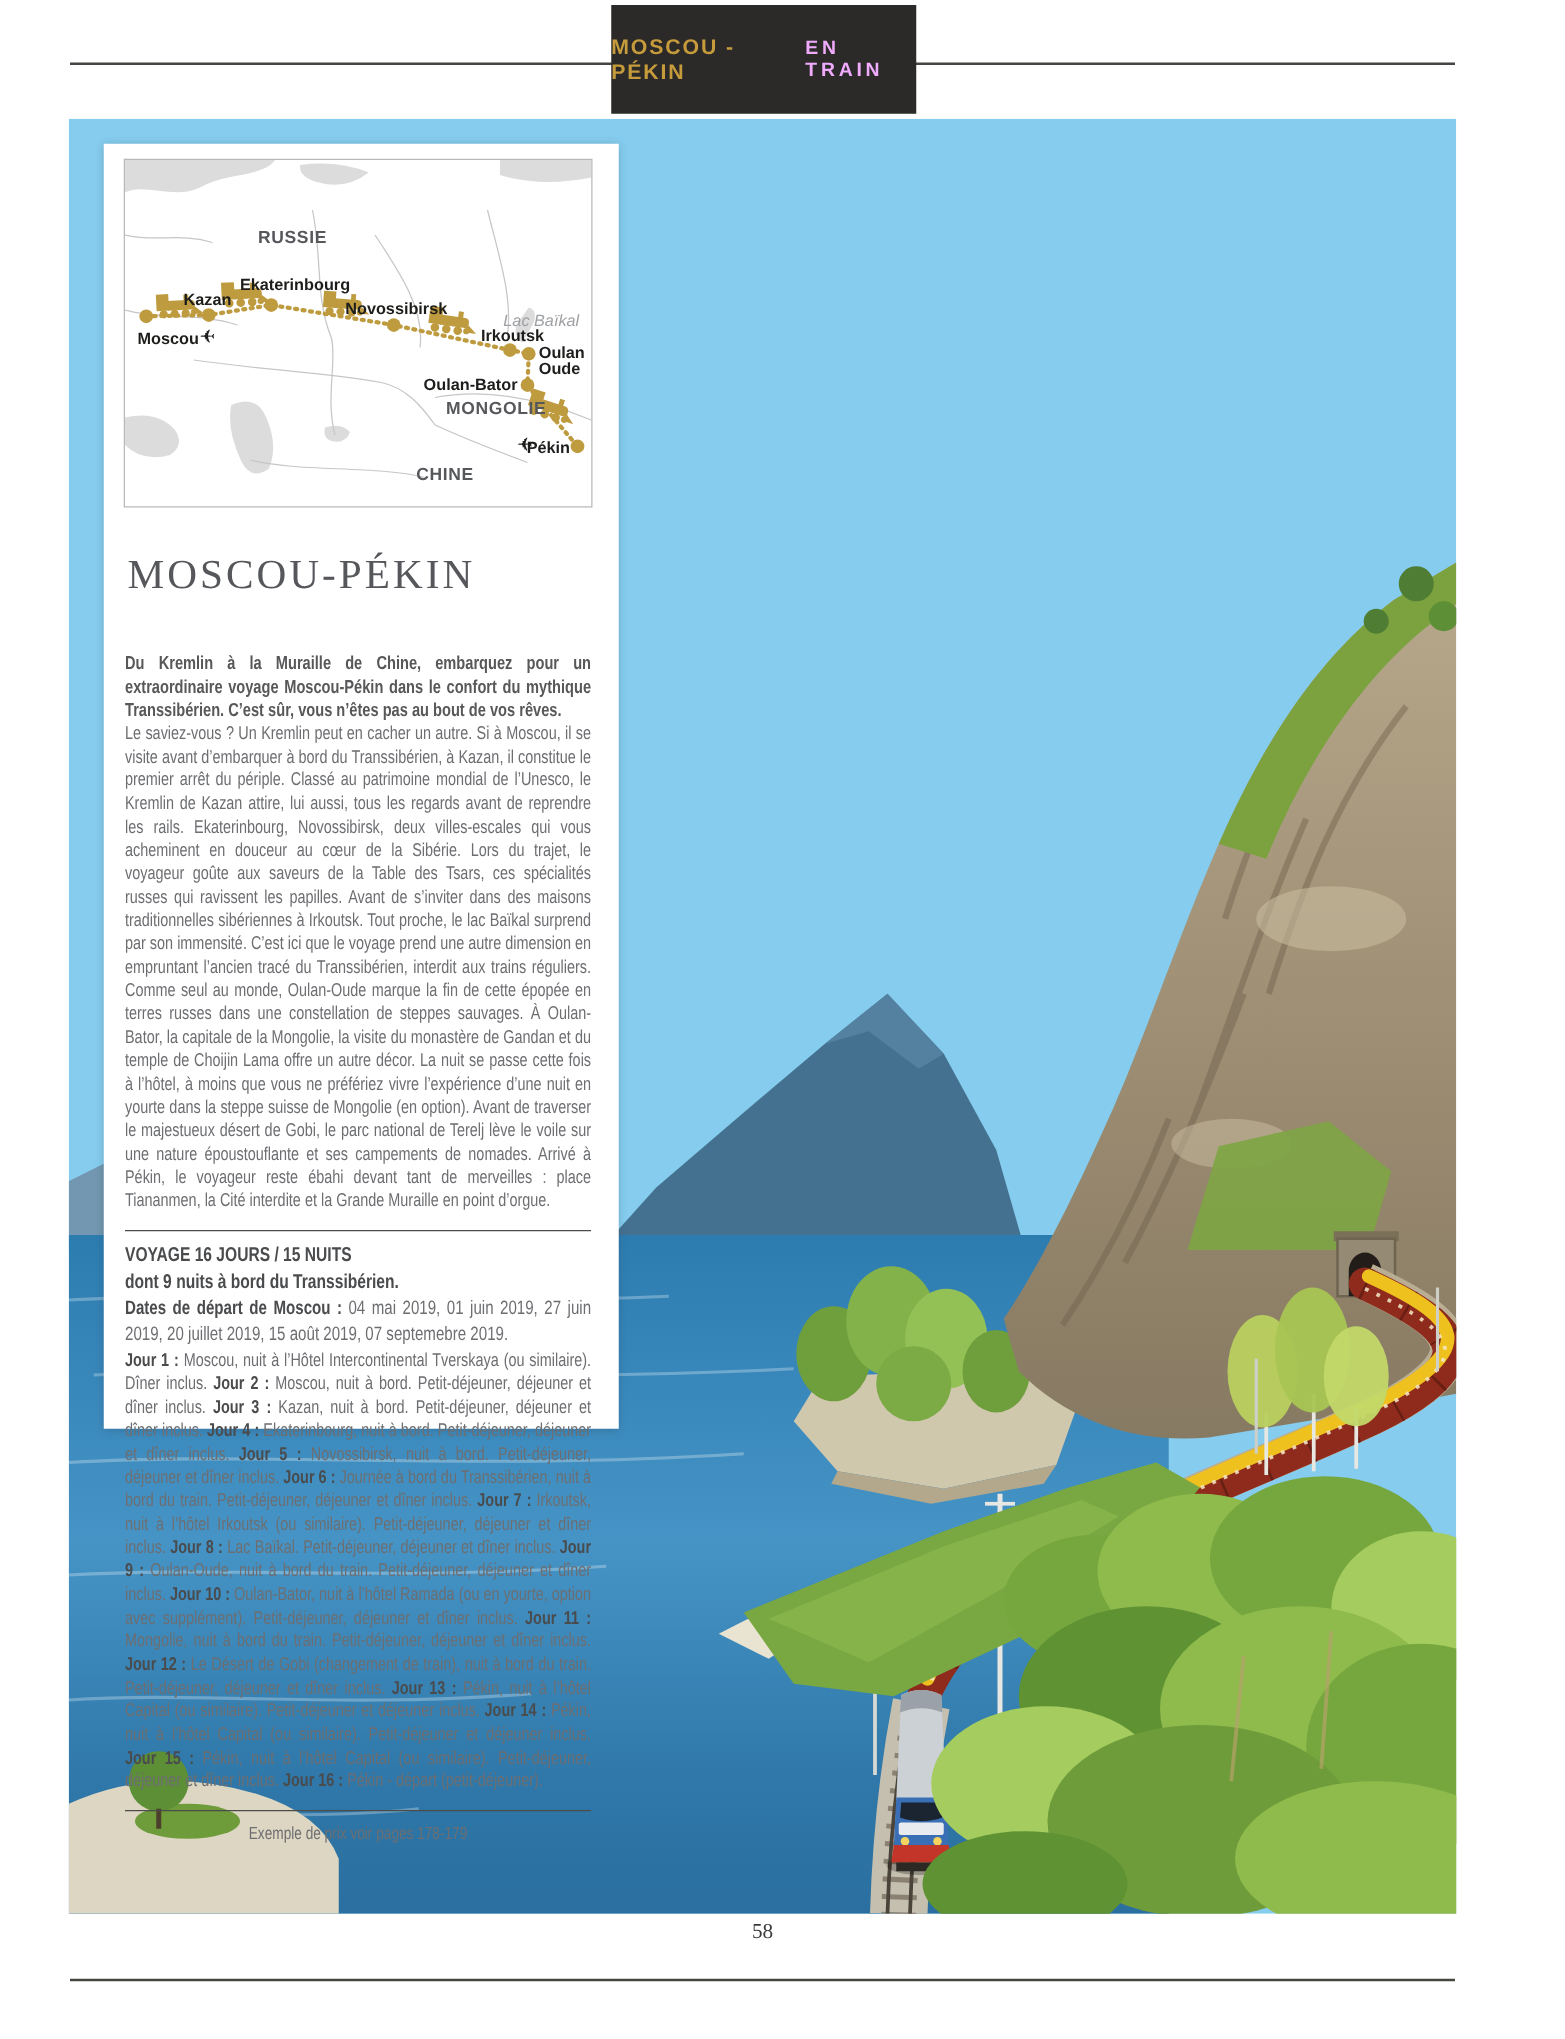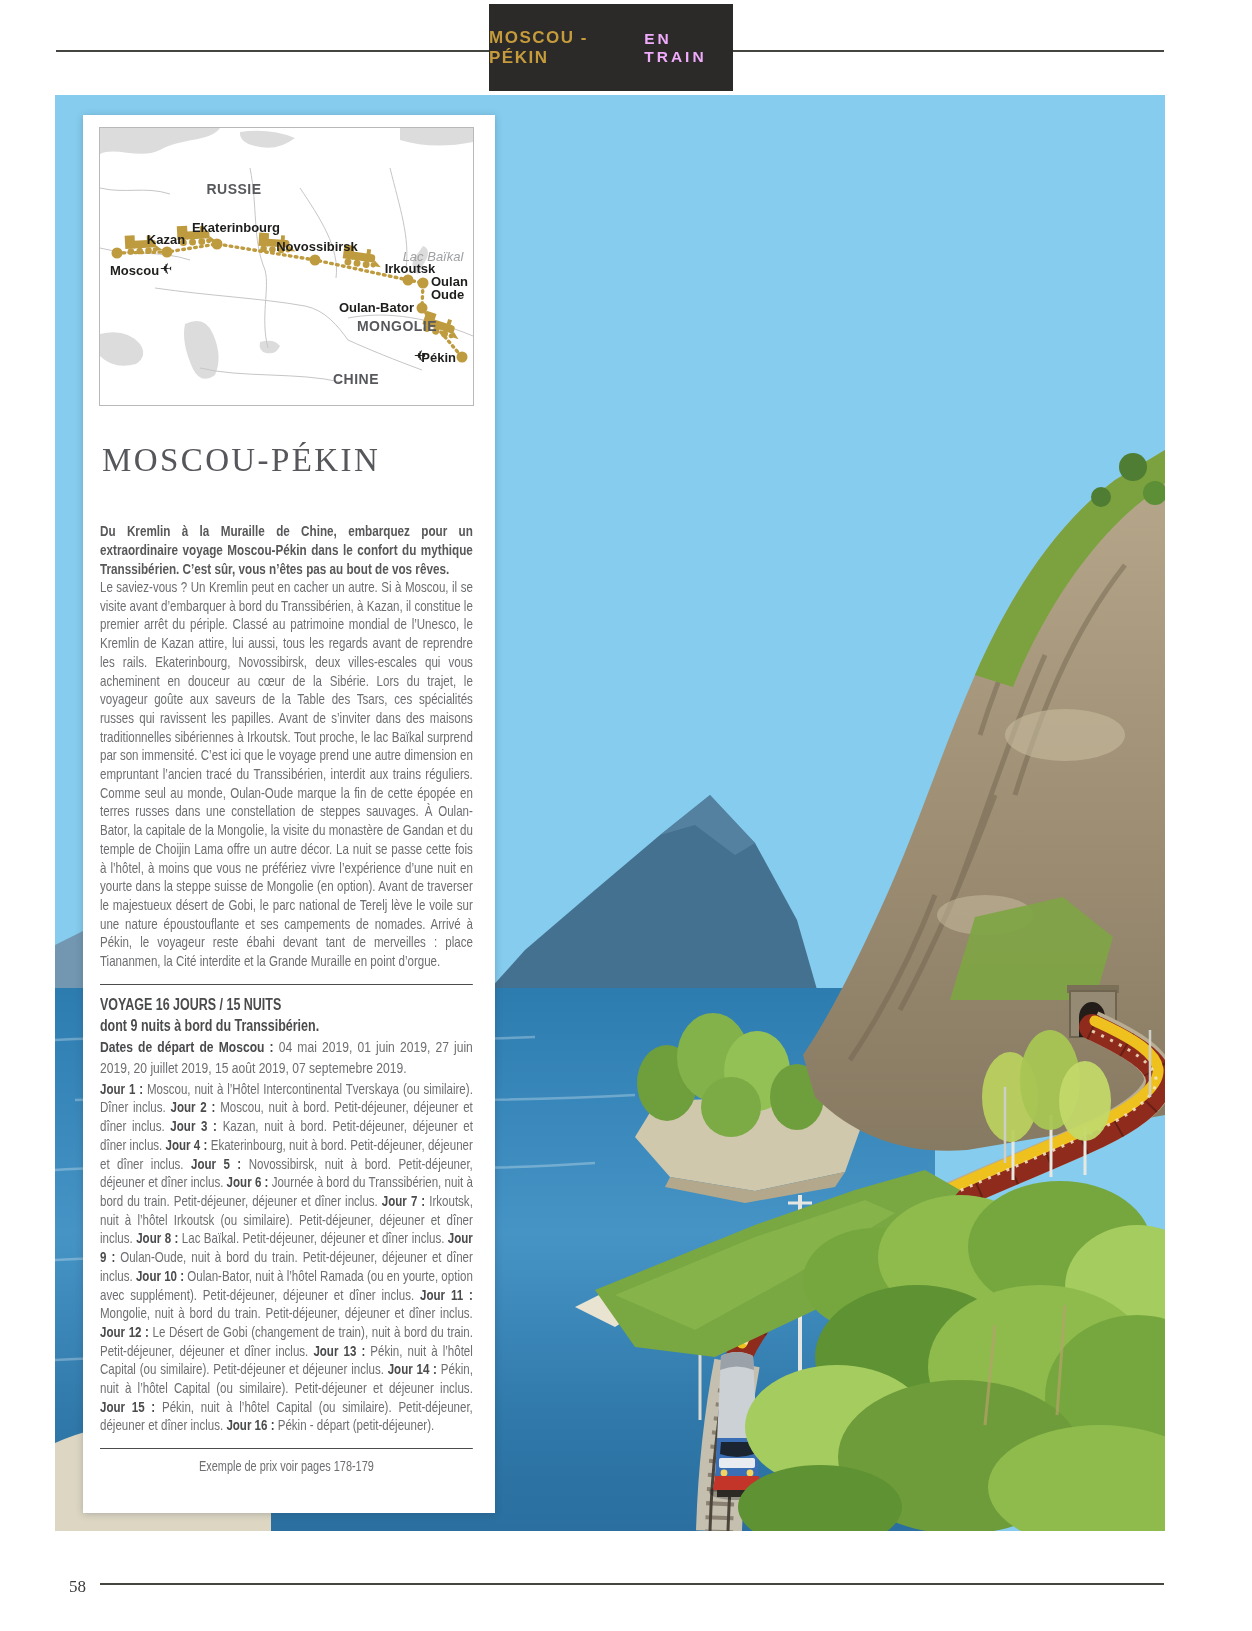--- a/index.html
+++ b/index.html
@@ -9,21 +9,21 @@
   .top-rule{position:absolute;left:56px;top:50px;width:1108px;border-top:2px solid #454542;z-index:1;}
   .bottom-rule{position:absolute;left:56px;top:1583px;width:1108px;border-top:2px solid #454542;z-index:1;}
   
   .header-box{position:absolute;left:489px;top:4px;width:244px;height:87px;background:#2b2a29;z-index:6;
               display:flex;flex-direction:row;align-items:center;justify-content:center;gap:5px;}
   .header-gold{color:#c59b3b;font-weight:bold;font-size:17px;letter-spacing:1.5px;}
   .header-white{color:#f0abfc;font-weight:bold;font-size:15.5px;letter-spacing:3px;}
   
   .photo{position:absolute;left:55px;top:95px;width:1110px;height:1436px;z-index:0;}
   
-  .card{position:absolute;left:83px;top:115px;width:412px;height:1398px;background:#ffffff;z-index:4;
+  .card{position:absolute;left:83px;top:115px;width:412px;height:1028px;background:#ffffff;z-index:4;
         box-shadow:0 1px 7px rgba(30,50,70,.25);}
   .map-svg{position:absolute;left:17px;top:13px;width:373px;height:277px;background:#fff;outline:1px solid #b9b9b9;}
   .map-city{font-family:"Liberation Sans",sans-serif;font-size:13px;font-weight:bold;fill:#1d1d1b;}
   .map-country{font-family:"Liberation Sans",sans-serif;font-size:14px;font-weight:bold;fill:#57585c;letter-spacing:.5px;}
   .map-lake{font-family:"Liberation Sans",sans-serif;font-size:13px;font-style:italic;fill:#9ea0a3;}
   .map-plane{font-size:15px;fill:#1d1d1b;}
   .card-title{position:absolute;left:19px;top:324px;font-family:"Liberation Serif",serif;
               color:#56575b;font-size:33px;line-height:43px;letter-spacing:2.4px;white-space:nowrap;}
   .text-col{position:absolute;left:17px;top:406px;width:478px;transform:scaleX(.78);transform-origin:0 0;}
   .text-col p{margin:0;text-align:justify;}
@@ -32,21 +32,21 @@
   hr.rule{border:none;border-top:1.5px solid #4c4c4a;margin:13px 0 9px 0;}
   .voyage-head{font-size:16px;line-height:21px;font-weight:bold;color:#4a4b4d;margin:0;text-align:left!important;}
   p.dates{font-size:15.5px;line-height:21px;color:#6d6e71;}
   p.dates b{color:#4a4b4d;}
   p.itinerary{font-size:14.8px;line-height:18.7px;color:#6d6e71;margin-top:2px!important;}
   p.itinerary b{color:#4a4b4d;}
   p.price{text-align:center!important;font-size:14px;color:#6d6e71;margin-top:8px!important;}
   
   .footer-title{position:absolute;left:55px;top:1547px;width:1110px;text-align:center;z-index:2;
                 font-family:"Liberation Serif",serif;font-size:16px;letter-spacing:1.6px;color:#3f4045;}
-  .page-num-wrap{position:absolute;left:55px;top:1577px;width:1110px;z-index:2;}
+  .page-num-wrap{position:absolute;left:55px;top:1535px;width:1110px;text-align:center;z-index:2;}
   .page-num{display:inline-block;background:#fff;padding:0 14px;font-family:"Liberation Serif",serif;
             font-size:17px;color:#3b3b3b;}
 </style>
 </head>
 <body>
 
 <div class="page">
 
   <div class="top-rule"></div>
 

